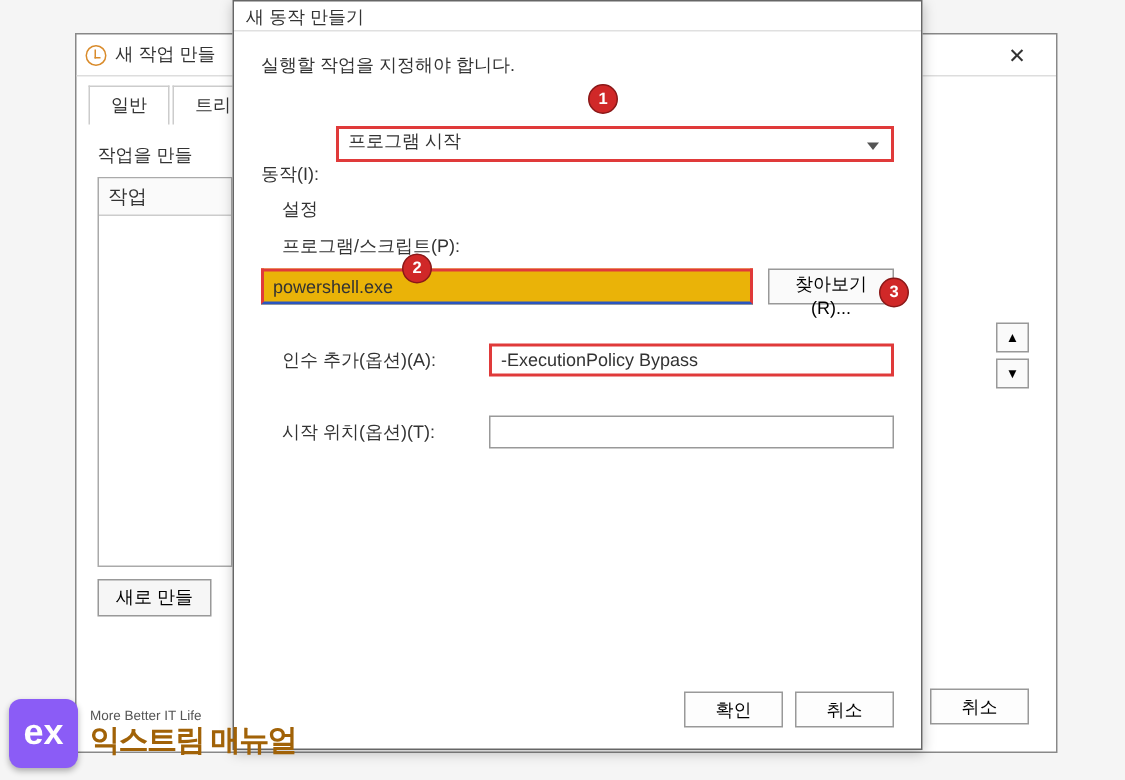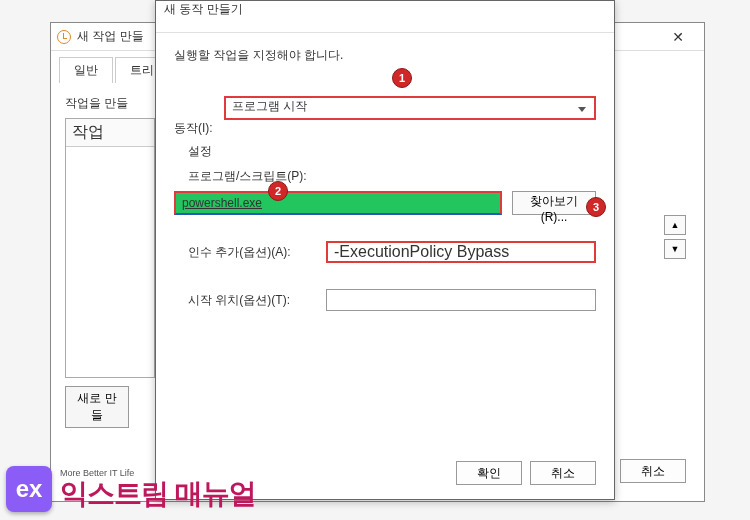--- a/index.html
+++ b/index.html
@@ -81,34 +81,34 @@
       color: #333;
     }
     .outer-text {
       margin: 2px 0 6px 0;
     }
     .outer-listbox {
       border: 1px solid #aaa;
       width: 90px;
       height: 260px;
       background: #fff;
-      font-size: 16px;
+      font-size: 13px;
     }
     .outer-listbox .hdr {
       border-bottom: 1px solid #ccc;
       padding: 3px 6px;
       background: #fafafa;
     }
     .outer-newbtn {
       margin-top: 8px;
       padding: 3px 6px;
       border: 1px solid #999;
       background: #f6f6f6;
       font-size: 12px;
-      width: 64px;
+      width: 76px;
       cursor: pointer;
     }
     .outer-cancel {
       position: absolute;
       right: 18px;
       bottom: 18px;
       width: 66px;
       height: 24px;
       border: 1px solid #999;
       background: #fdfdfd;
@@ -120,23 +120,23 @@
       position: absolute;
       left: 155px;
       top: 0px;
       width: 460px;
       height: 500px;
       background: #fff;
       border: 1px solid #666;
       box-shadow: 0 2px 8px rgba(0,0,0,0.25);
     }
     .inner-titlebar {
-      height: 32px;
-      display: flex;
-      align-items: flex-start;
+      height: 20px;
+      display: flex;
+      align-items: flex-end;
       padding: 0 8px;
       font-size: 12px;
       color: #333;
       border-bottom: 1px solid #e0e0e0;
     }
     .inner-body {
       padding: 14px 18px;
       font-size: 12px;
       color: #333;
     }
@@ -189,26 +189,25 @@
       display: flex;
       align-items: center;
       gap: 10px;
       position: relative;
     }
     .program-input {
       flex: 1;
       height: 24px;
       border: 2px solid #e03a3a;
       border-bottom: 2px solid #2a56c0;
-      background: #22c55e;
+      background: #eab308;
       padding: 0 6px;
       font-size: 12px;
       color: #333;
       outline: none;
-      text-decoration: underline;
     }
     .browse-btn {
       width: 84px;
       height: 24px;
       border: 1px solid #999;
       background: #fafafa;
       font-size: 12px;
       cursor: pointer;
     }
     .sub-row {
@@ -221,21 +220,21 @@
       width: 130px;
       font-size: 12px;
       margin-left: 14px;
     }
     .sub-input {
       flex: 1;
       height: 22px;
       border: 1px solid #999;
       background: #fff;
       padding: 0 6px;
-      font-size: 16px;
+      font-size: 12px;
       outline: none;
     }
     .args-input {
       border: 2px solid #e03a3a;
       color: #333;
     }
     .inner-buttons {
       position: absolute;
       right: 18px;
       bottom: 14px;
@@ -310,23 +309,23 @@
     .logo-text {
       display: flex;
       flex-direction: column;
       line-height: 1.1;
     }
     .logo-small {
       font-size: 9px;
       color: #555;
     }
     .logo-big {
-      font-size: 28px;
+      font-size: 20px;
       font-weight: 900;
-      color: #be185d;
+      color: #a16207;
       letter-spacing: -1px;
     }
   </style>
 </head>
 <body>
 
 <div class="outer-window">
   <div class="outer-titlebar">
     <span class="clock-icon"></span>
     <span>새 작업 만들</span>

